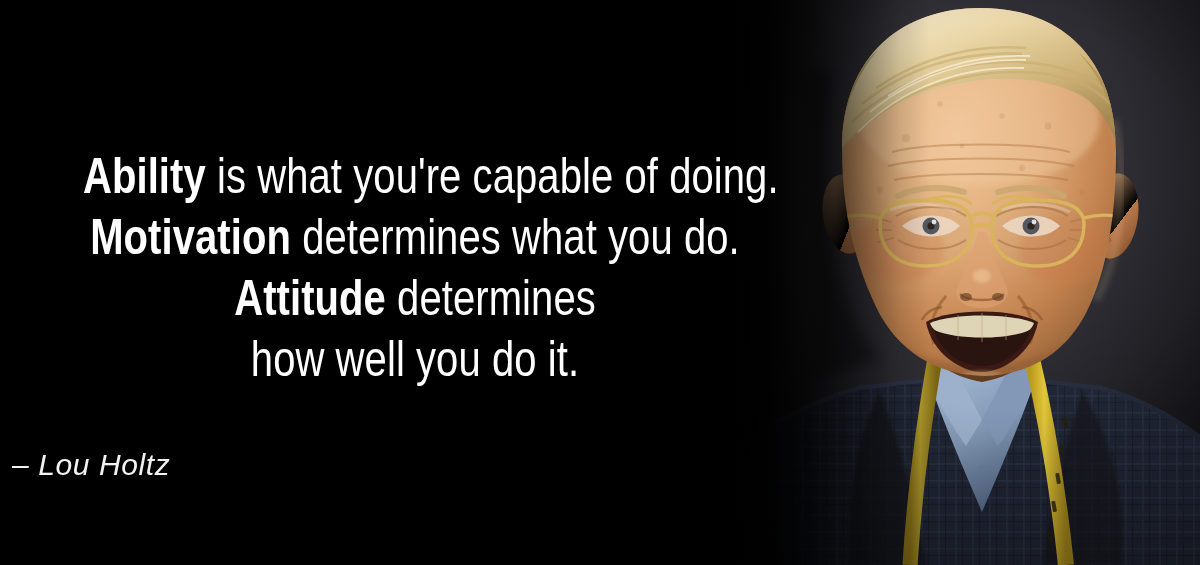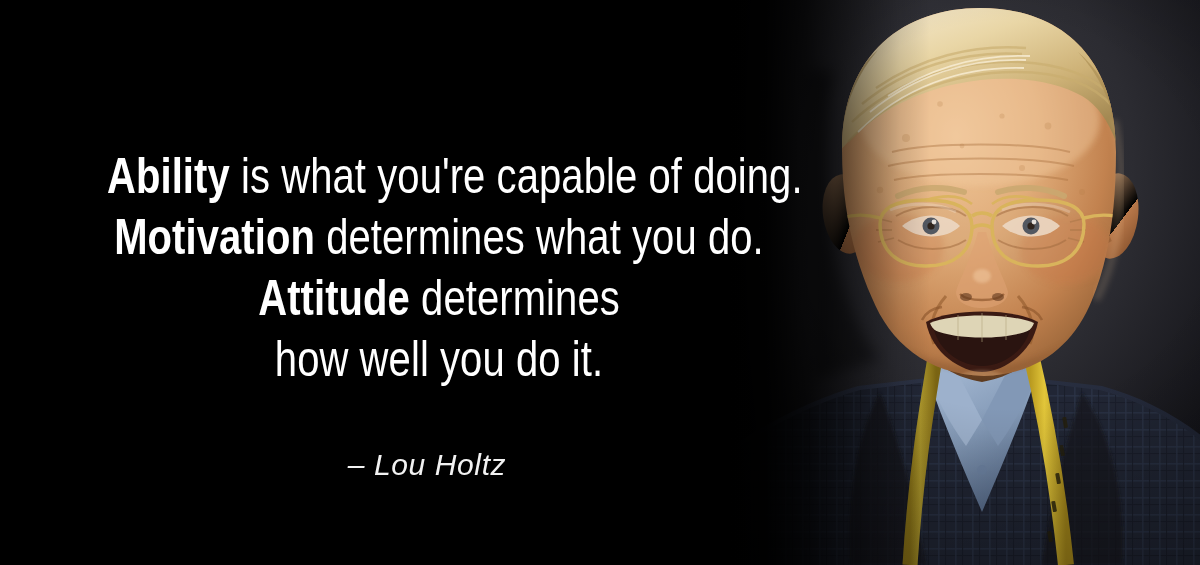--- a/index.html
+++ b/index.html
@@ -32,21 +32,21 @@
   .vignette{
     position:absolute; inset:0;
     background:
       radial-gradient(120% 95% at 58% 38%, rgba(0,0,0,0) 36%, rgba(0,0,0,.30) 72%, rgba(0,0,0,.78) 100%);
     pointer-events:none; z-index:5;
   }
 
   
   .quote-block{
     position:absolute;
-    left:24px; top:146px;
+    left:0; top:146px;
     width:830px;
     text-align:center;
     z-index:8;
   }
   .qline{
     color:#fff;
     font-family:"Liberation Sans Narrow","Liberation Sans",sans-serif;
     font-stretch:condensed;
     transform:scaleX(.80);
     transform-origin:center center;
@@ -55,21 +55,20 @@
     font-weight:400;
     letter-spacing:.1px;
     white-space:nowrap;
   }
   .qline b{ font-weight:700; }
 
   .attribution{
     position:absolute;
     left:12px; top:448px;
     width:830px;
-    text-align:center;
     z-index:8;
     color:#f2f2f2;
     font-family:"Liberation Sans",sans-serif;
     font-style:italic;
     font-weight:300;
     font-size:30px;
     letter-spacing:.6px;
   }
 </style>
 </head>

